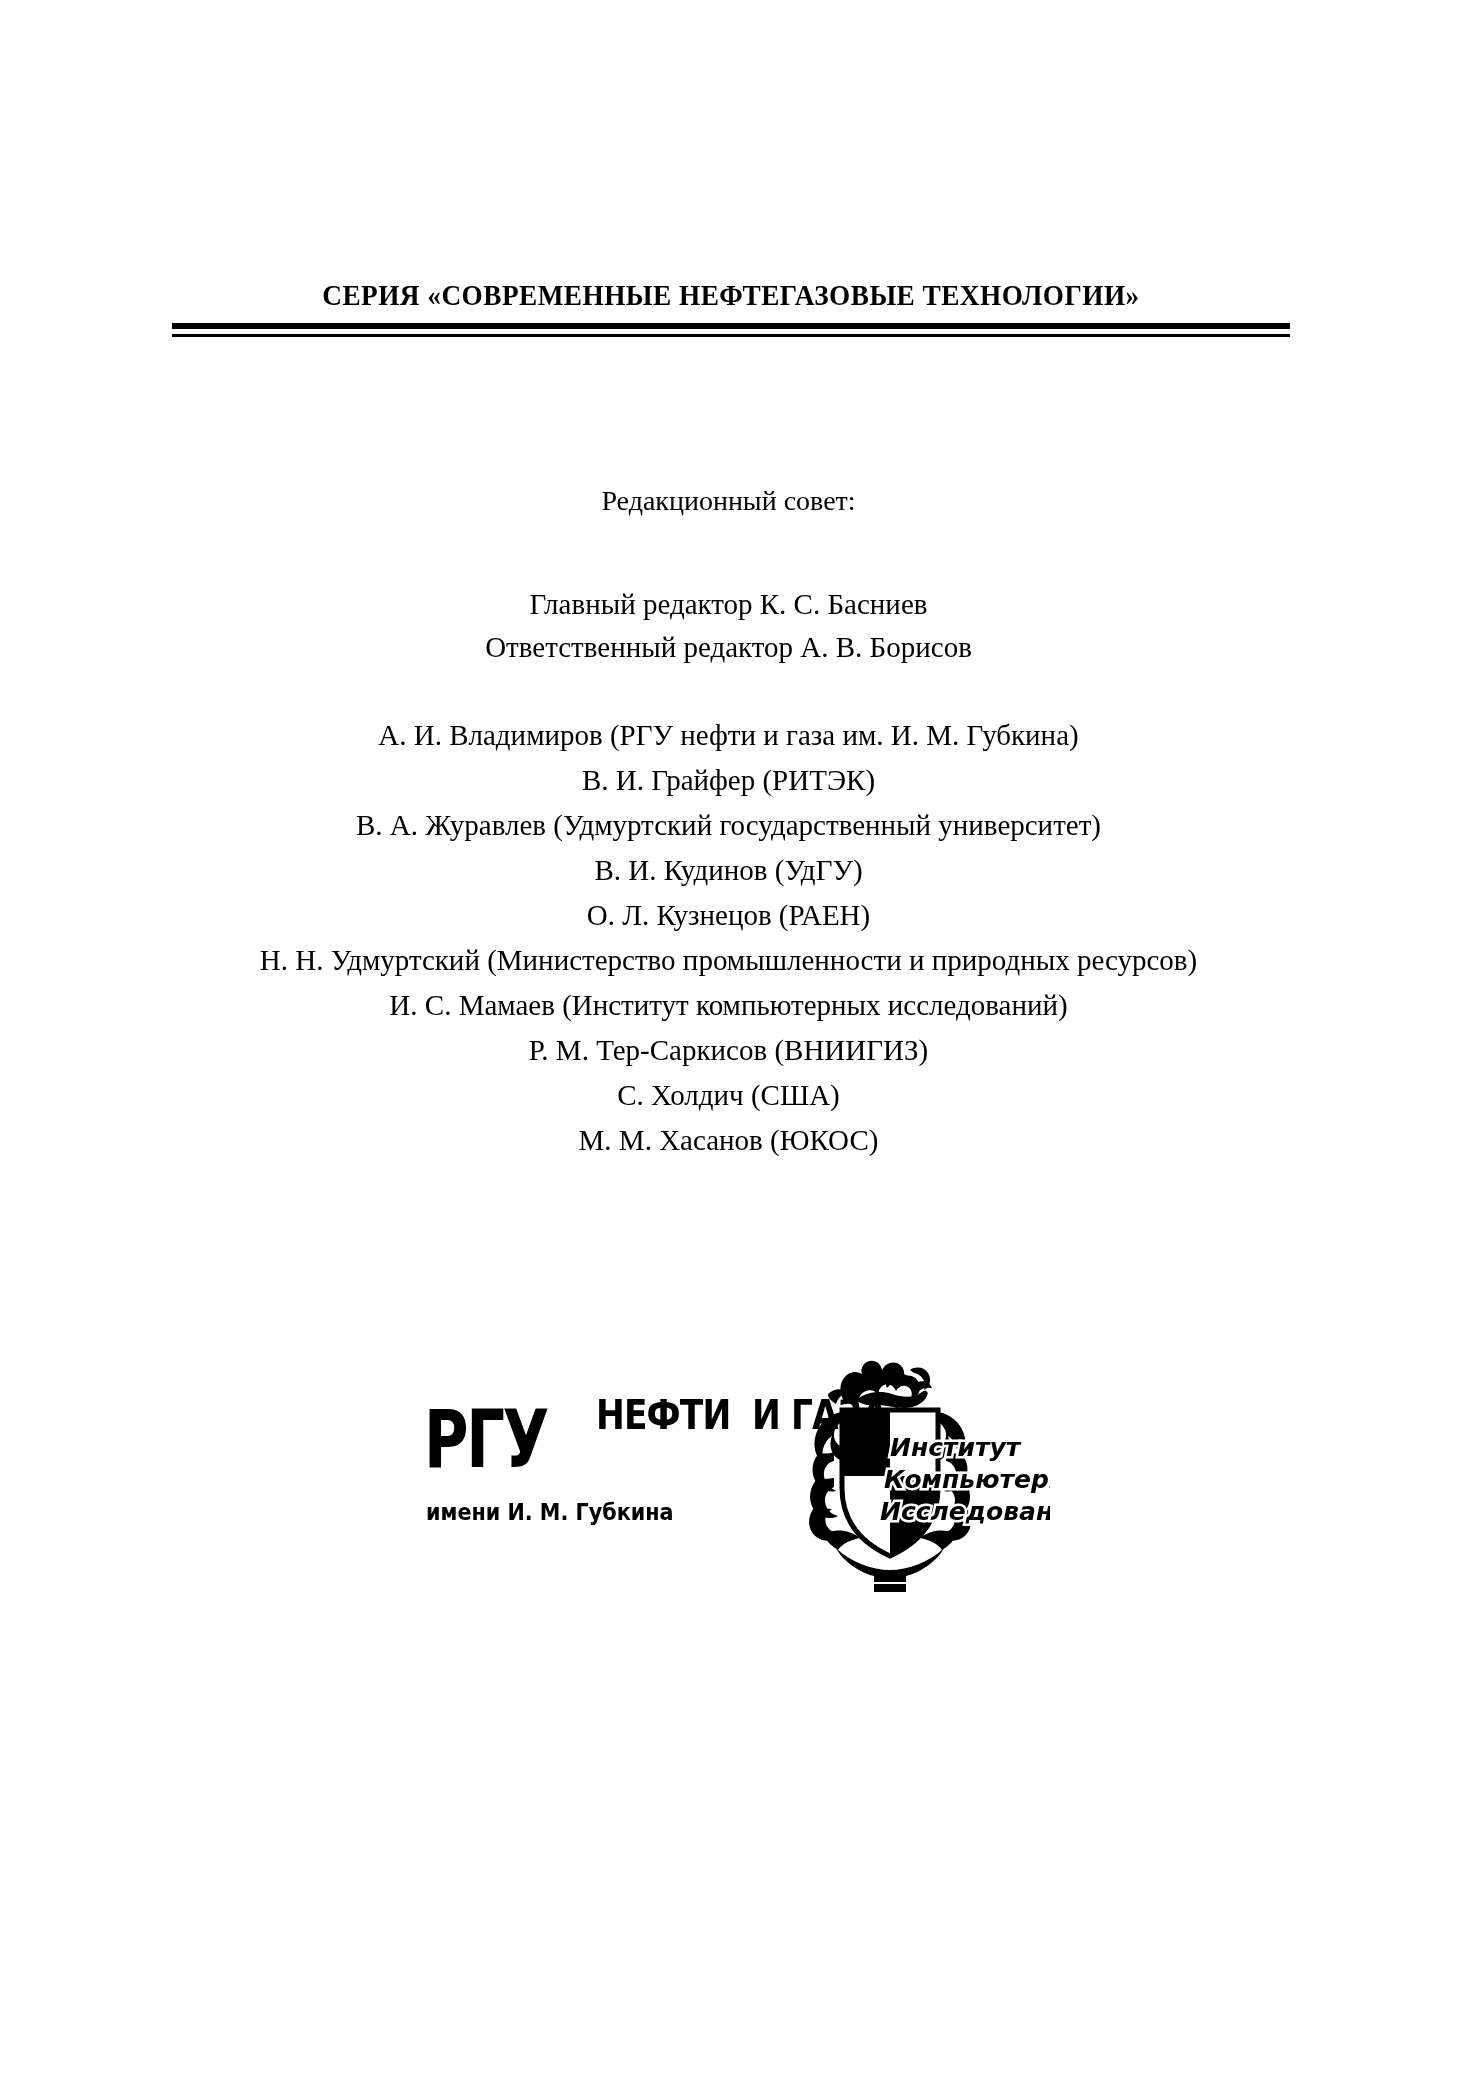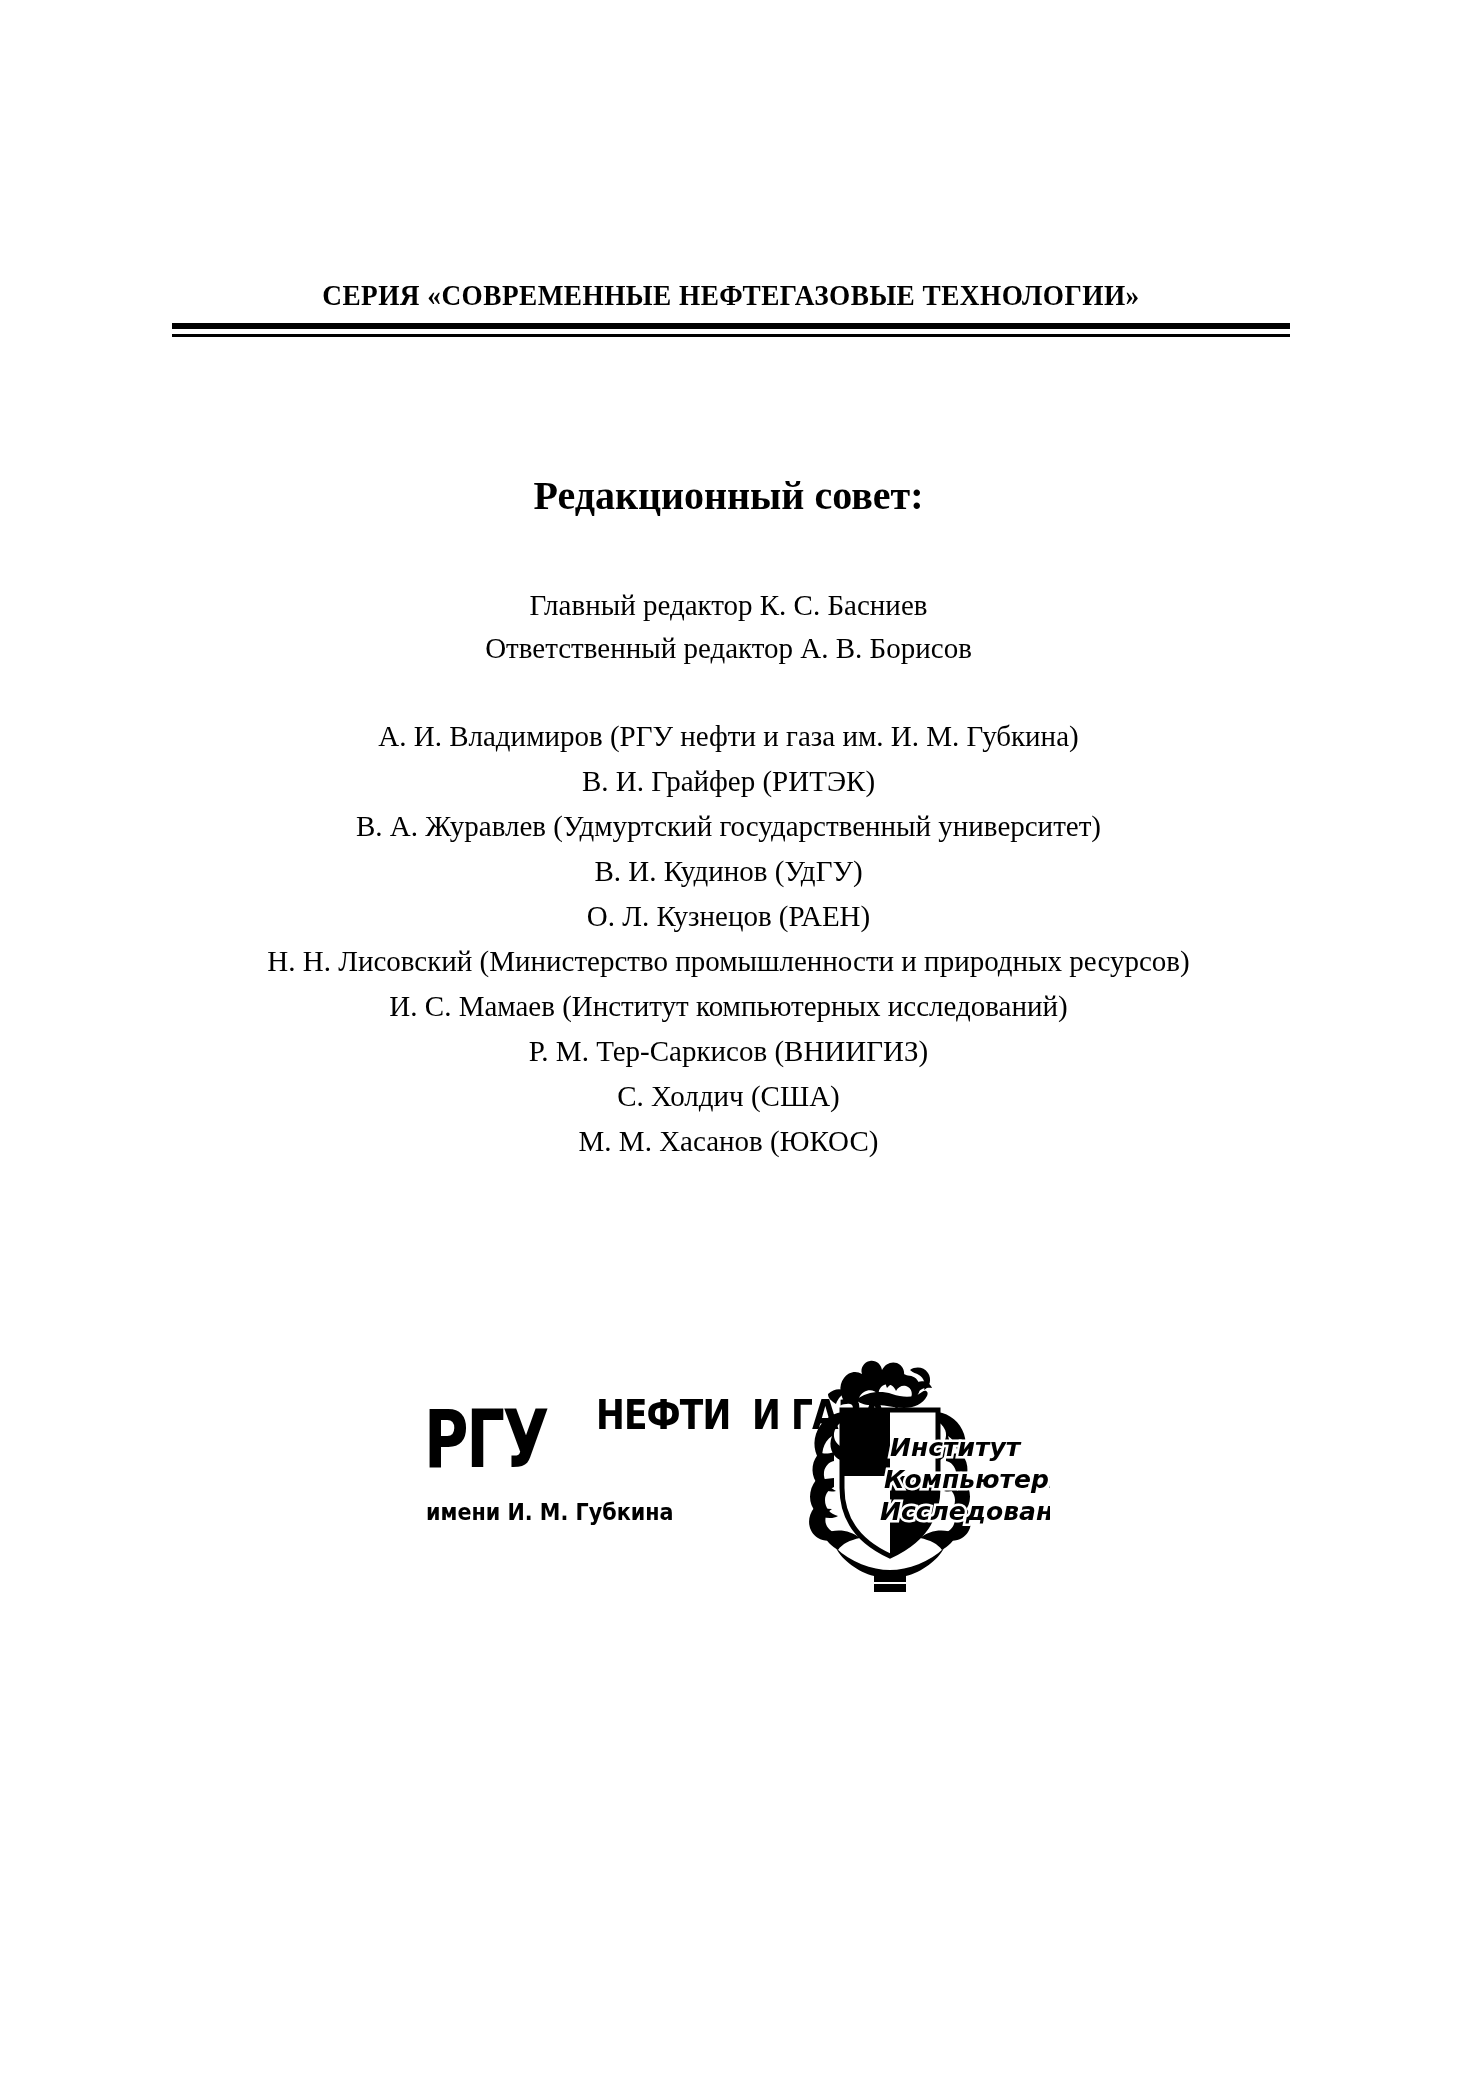--- a/index.html
+++ b/index.html
@@ -55,24 +55,24 @@
 
   
   .council {
     position: absolute;
     left: 0;
     right: 0;
     top: 470px;
     text-align: center;
   }
   .council-title {
-    font-weight: bold;
-    font-size: 40px;
+    font-weight: normal;
+    font-size: 28px;
     line-height: 1.1;
-    margin: 4px 0 0 0;
+    margin: 16px 0 0 0;
   }
 
   .editors {
     margin-top: 66px;
   }
   .editor-line {
     font-size: 29px;
     line-height: 43px;
     white-space: nowrap;
   }
@@ -179,21 +179,21 @@
       <div class="editor-line">Главный редактор К. С. Басниев</div>
       <div class="editor-line">Ответственный редактор А. В. Борисов</div>
     </div>
 
     <div class="members">
       <div class="member-line">А. И. Владимиров (РГУ нефти и газа им. И. М. Губкина)</div>
       <div class="member-line">В. И. Грайфер (РИТЭК)</div>
       <div class="member-line">В. А. Журавлев (Удмуртский государственный университет)</div>
       <div class="member-line">В. И. Кудинов (УдГУ)</div>
       <div class="member-line">О. Л. Кузнецов (РАЕН)</div>
-      <div class="member-line">Н. Н. Лисовский (Министерство промышленности и природных ресурсов)</div>
+      <div class="member-line">Н. Н. Удмуртский (Министерство промышленности и природных ресурсов)</div>
       <div class="member-line">И. С. Мамаев (Институт компьютерных исследований)</div>
       <div class="member-line">Р. М. Тер-Саркисов (ВНИИГИЗ)</div>
       <div class="member-line">С. Холдич (США)</div>
       <div class="member-line">М. М. Хасанов (ЮКОС)</div>
     </div>
   </div>
 
   <div class="logos">
 
     <div class="logo-rgu">

